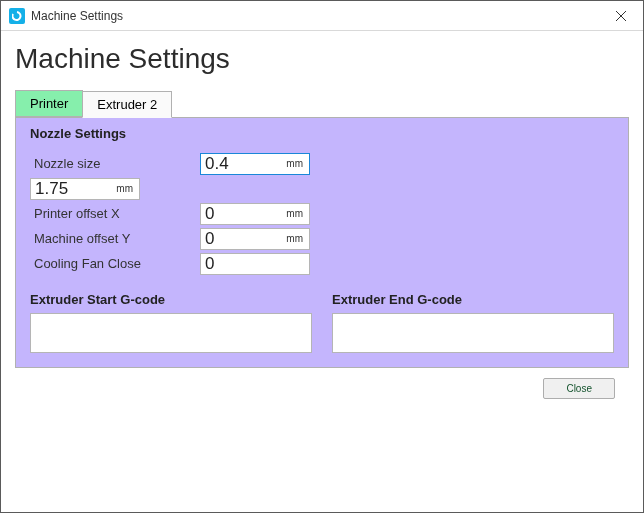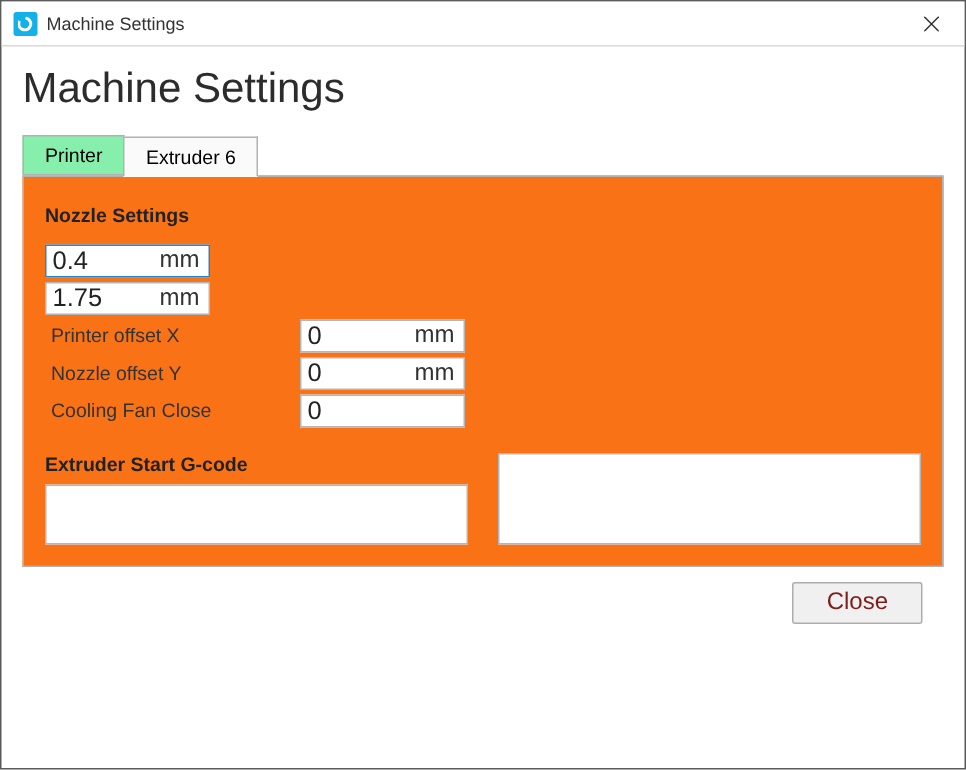--- a/index.html
+++ b/index.html
@@ -80,22 +80,22 @@
     .tab.active {
       background: #fafafa;
       border-bottom: 1px solid #fafafa;
       z-index: 2;
       margin-bottom: -1px;
     }
     .tab + .tab { margin-left: -1px; }
 
     .panel {
       border: 1px solid #b1b1b1;
-      background: #f97316;
-      padding: 16px 14px 14px 14px;
+      background: #c4b5fd;
+      padding: 6px 14px 14px 14px;
       display: flex;
       flex-direction: column;
     }
 
     .section-title {
       font-weight: bold;
       font-size: 13px;
       color: #222;
       margin: 2px 0 10px 0;
     }
@@ -137,21 +137,21 @@
       outline: none;
       font-family: inherit;
       font-size: 17px;
       background: transparent;
       color: #222;
       width: 100%;
       padding: 0;
     }
     .unit {
       color: #333;
-      font-size: 16px;
+      font-size: 10px;
       margin-left: 20px;
     }
 
     .gcode-area {
       display: flex;
       gap: 20px;
       margin-top: 16px;
     }
     .gcode-col {
       flex: 1;
@@ -179,22 +179,22 @@
     .footer {
       display: flex;
       justify-content: flex-end;
       padding: 10px 14px 0 0;
     }
     .close-btn {
       border: 1px solid #adadad;
       background: #f0f0f0;
       padding: 4px 22px;
       font-family: inherit;
-      font-size: 16px;
-      color: #7f1d1d;
+      font-size: 10px;
+      color: #14532d;
       border-radius: 2px;
       cursor: default;
     }
   </style>
 </head>
 <body>
 
 <div class="titlebar">
   <div class="titlebar-icon">
     <svg width="10" height="10" viewBox="0 0 10 10">
@@ -208,30 +208,31 @@
       <line x1="10" y1="0" x2="0" y2="10" stroke="#333" stroke-width="1"></line>
     </svg>
   </div>
 </div>
 
 <div class="content">
   <h1 class="page-title">Machine Settings</h1>
 
   <div class="tabrow">
     <div class="tab inactive">Printer</div>
-    <div class="tab active">Extruder 6</div>
+    <div class="tab active">Extruder 2</div>
   </div>
 
   <div class="panel">
     <div class="section-title">Nozzle Settings</div>
 
     <div class="form-two-col">
       <div class="form-left">
 
         <div class="form-row">
+          <div class="form-label">Nozzle size</div>
           <div class="input-outer focused">
             <input class="input-field" value="0.4" style="">
             <span class="unit">mm</span>
           </div>
         </div>
 
         <div class="form-row">
           <div class="input-outer">
             <input class="input-field" value="1.75" style="">
             <span class="unit">mm</span>
@@ -240,21 +241,21 @@
 
         <div class="form-row">
           <div class="form-label">Printer offset X</div>
           <div class="input-outer">
             <input class="input-field" value="0" style="">
             <span class="unit">mm</span>
           </div>
         </div>
 
         <div class="form-row">
-          <div class="form-label">Nozzle offset Y</div>
+          <div class="form-label">Machine offset Y</div>
           <div class="input-outer">
             <input class="input-field" value="0" style="">
             <span class="unit">mm</span>
           </div>
         </div>
 
         <div class="form-row">
           <div class="form-label">Cooling Fan Close</div>
           <div class="input-outer">
             <input class="input-field" value="0" style="">
@@ -263,20 +264,21 @@
 
       </div>
     </div>
 
     <div class="gcode-area">
       <div class="gcode-col">
         <div class="gcode-title">Extruder Start G-code</div>
         <textarea class="gcode-box" style=""></textarea>
       </div>
       <div class="gcode-col">
+        <div class="gcode-title">Extruder End G-code</div>
         <textarea class="gcode-box" style=""></textarea>
       </div>
     </div>
 
   </div>
 
   <div class="footer">
     <button class="close-btn">Close</button>
   </div>
 </div>

